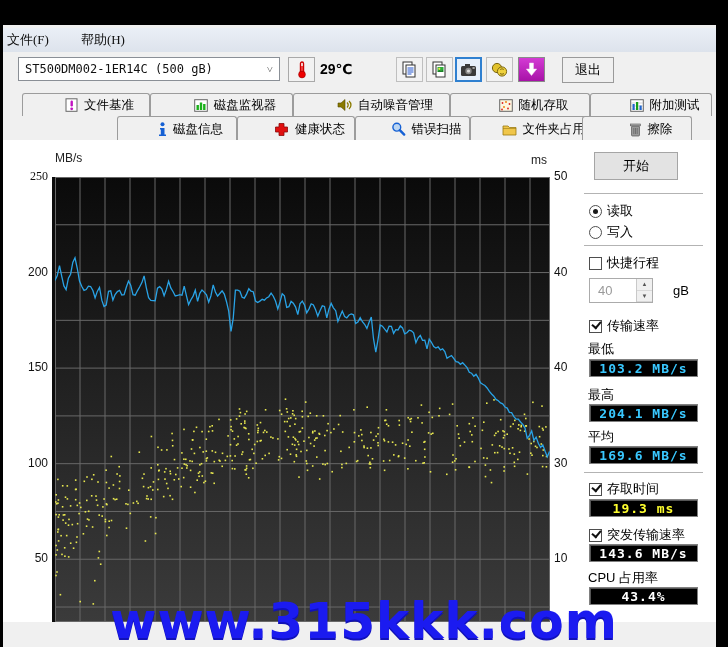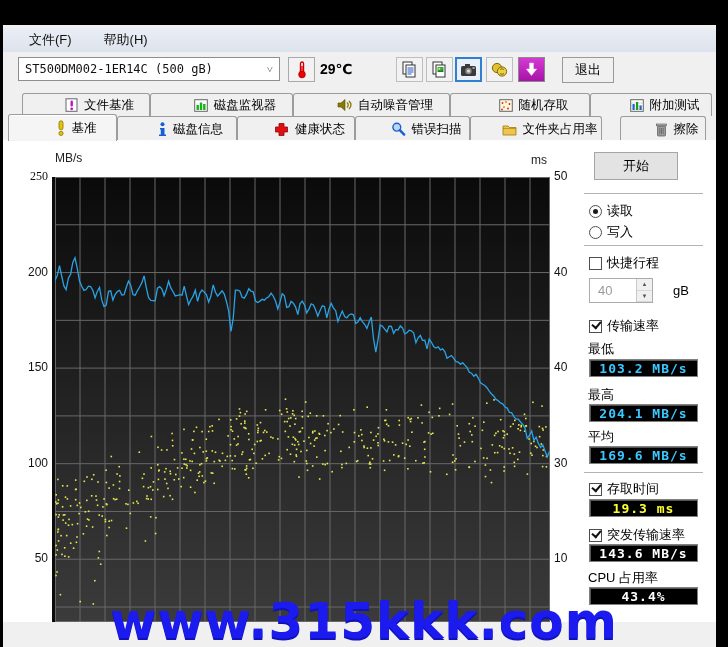--- a/index.html
+++ b/index.html
@@ -5,21 +5,21 @@
   * { margin:0; padding:0; box-sizing:border-box; }
   html,body { width:728px; height:647px; background:#000; overflow:hidden;
     font-family:"Liberation Sans","DejaVu Sans",sans-serif; }
   #stage { position:absolute; left:0; top:0; width:728px; height:647px; background:#000; }
   .win { position:absolute; left:3px; top:25px; width:713px; height:622px; background:#f0f0f0; }
   .abs { position:absolute; }
 
   
   .menubar { left:3px; top:28px; width:713px; height:24px;
     background:linear-gradient(#eaeff6,#dde3ec); display:flex; align-items:center; gap:24px;
-    padding-left:22px; font-size:13px; color:#111; }
+    padding-left:0; font-size:13px; color:#111;font-family:Liberation Serif, serif; }
   .menu-item { padding:2px 4px; cursor:default; }
 
   
   .toolbar { left:3px; top:52px; width:713px; height:41px; background:#f0f0f0; }
   .combo { left:18px; top:57px; width:262px; height:24px; background:#fff;
     border:1px solid #8a8f96; display:flex; align-items:center; padding:0 6px;
     font-family:"DejaVu Sans Mono",monospace; font-size:12px; color:#111; }
   .combo .chev { margin-left:auto; color:#555; font-size:11px; }
   .tbtn { top:57px; width:27px; height:25px; border:1px solid #a9a9a9; background:#f2f2f2;
     display:flex; align-items:center; justify-content:center; }
@@ -185,27 +185,20 @@
     <svg width="14" height="13" viewBox="0 0 14 13">
       <rect x="0.7" y="0.7" width="12.6" height="11.6" fill="#fff" stroke="#666"></rect>
       <path d="M1 4h12M1 7h12M1 10h12" stroke="#bbb" stroke-width="0.6"></path>
       <rect x="2.5" y="5" width="2.2" height="6" fill="#2266cc"></rect>
       <rect x="6" y="3" width="2.2" height="8" fill="#19a019"></rect>
       <rect x="9.5" y="6.5" width="2.2" height="4.5" fill="#2266cc"></rect>
     </svg>
     <span>附加测试</span>
   </div>
 
-  <div class="tab active" style="left:8px;width:109px">
-    <svg width="10" height="16" viewBox="0 0 10 16">
-      <rect x="3" y="0.8" width="4" height="9" rx="2" fill="#e8c400" stroke="#8a7200" stroke-width="0.8"></rect>
-      <circle cx="5" cy="13.4" r="2.1" fill="#e8c400" stroke="#8a7200" stroke-width="0.8"></circle>
-    </svg>
-    <span>基准</span>
-  </div>
   <div class="tab tabr2" style="left:117px;width:120px">
     <svg width="9" height="15" viewBox="0 0 9 15">
       <circle cx="4.5" cy="2.2" r="2" fill="#1560d4"></circle>
       <path d="M2 6h4.5v6.5H8V14H1v-1.5h1.8V7.5H2z" fill="#1560d4"></path>
     </svg>
     <span>磁盘信息</span>
   </div>
   <div class="tab tabr2" style="left:237px;width:118px">
     <svg width="15" height="15" viewBox="0 0 15 15">
       <path d="M5 1.5h5v3.5H13.5v5H10v3.5H5V10H1.5V5H5z" fill="#e01010" stroke="#8a0a0a" stroke-width="0.8"></path>
@@ -219,21 +212,21 @@
     </svg>
     <span>错误扫描</span>
   </div>
   <div class="tab tabr2" style="left:470px;width:132px">
     <svg width="15" height="13" viewBox="0 0 15 13">
       <path d="M1 3h5l1.5 1.5H14V12H1z" fill="#f0c64a" stroke="#9a7a10" stroke-width="0.8"></path>
       <path d="M1 5.5h13" stroke="#9a7a10" stroke-width="0.6"></path>
     </svg>
     <span>文件夹占用率</span>
   </div>
-  <div class="tab tabr2" style="left:620px;width:86px">
+  <div class="tab tabr2" style="left:582px;width:110px">
     <svg width="13" height="15" viewBox="0 0 13 15">
       <rect x="2.5" y="4" width="8" height="10" rx="1" fill="#9a9a9a" stroke="#555" stroke-width="0.7"></rect>
       <rect x="1.5" y="2" width="10" height="1.8" fill="#b5b5b5" stroke="#555" stroke-width="0.6"></rect>
       <path d="M4.8 6v6M6.5 6v6M8.2 6v6" stroke="#666" stroke-width="0.8"></path>
     </svg>
     <span>擦除</span>
   </div>
 
   <div class="abs pane"></div>
 

